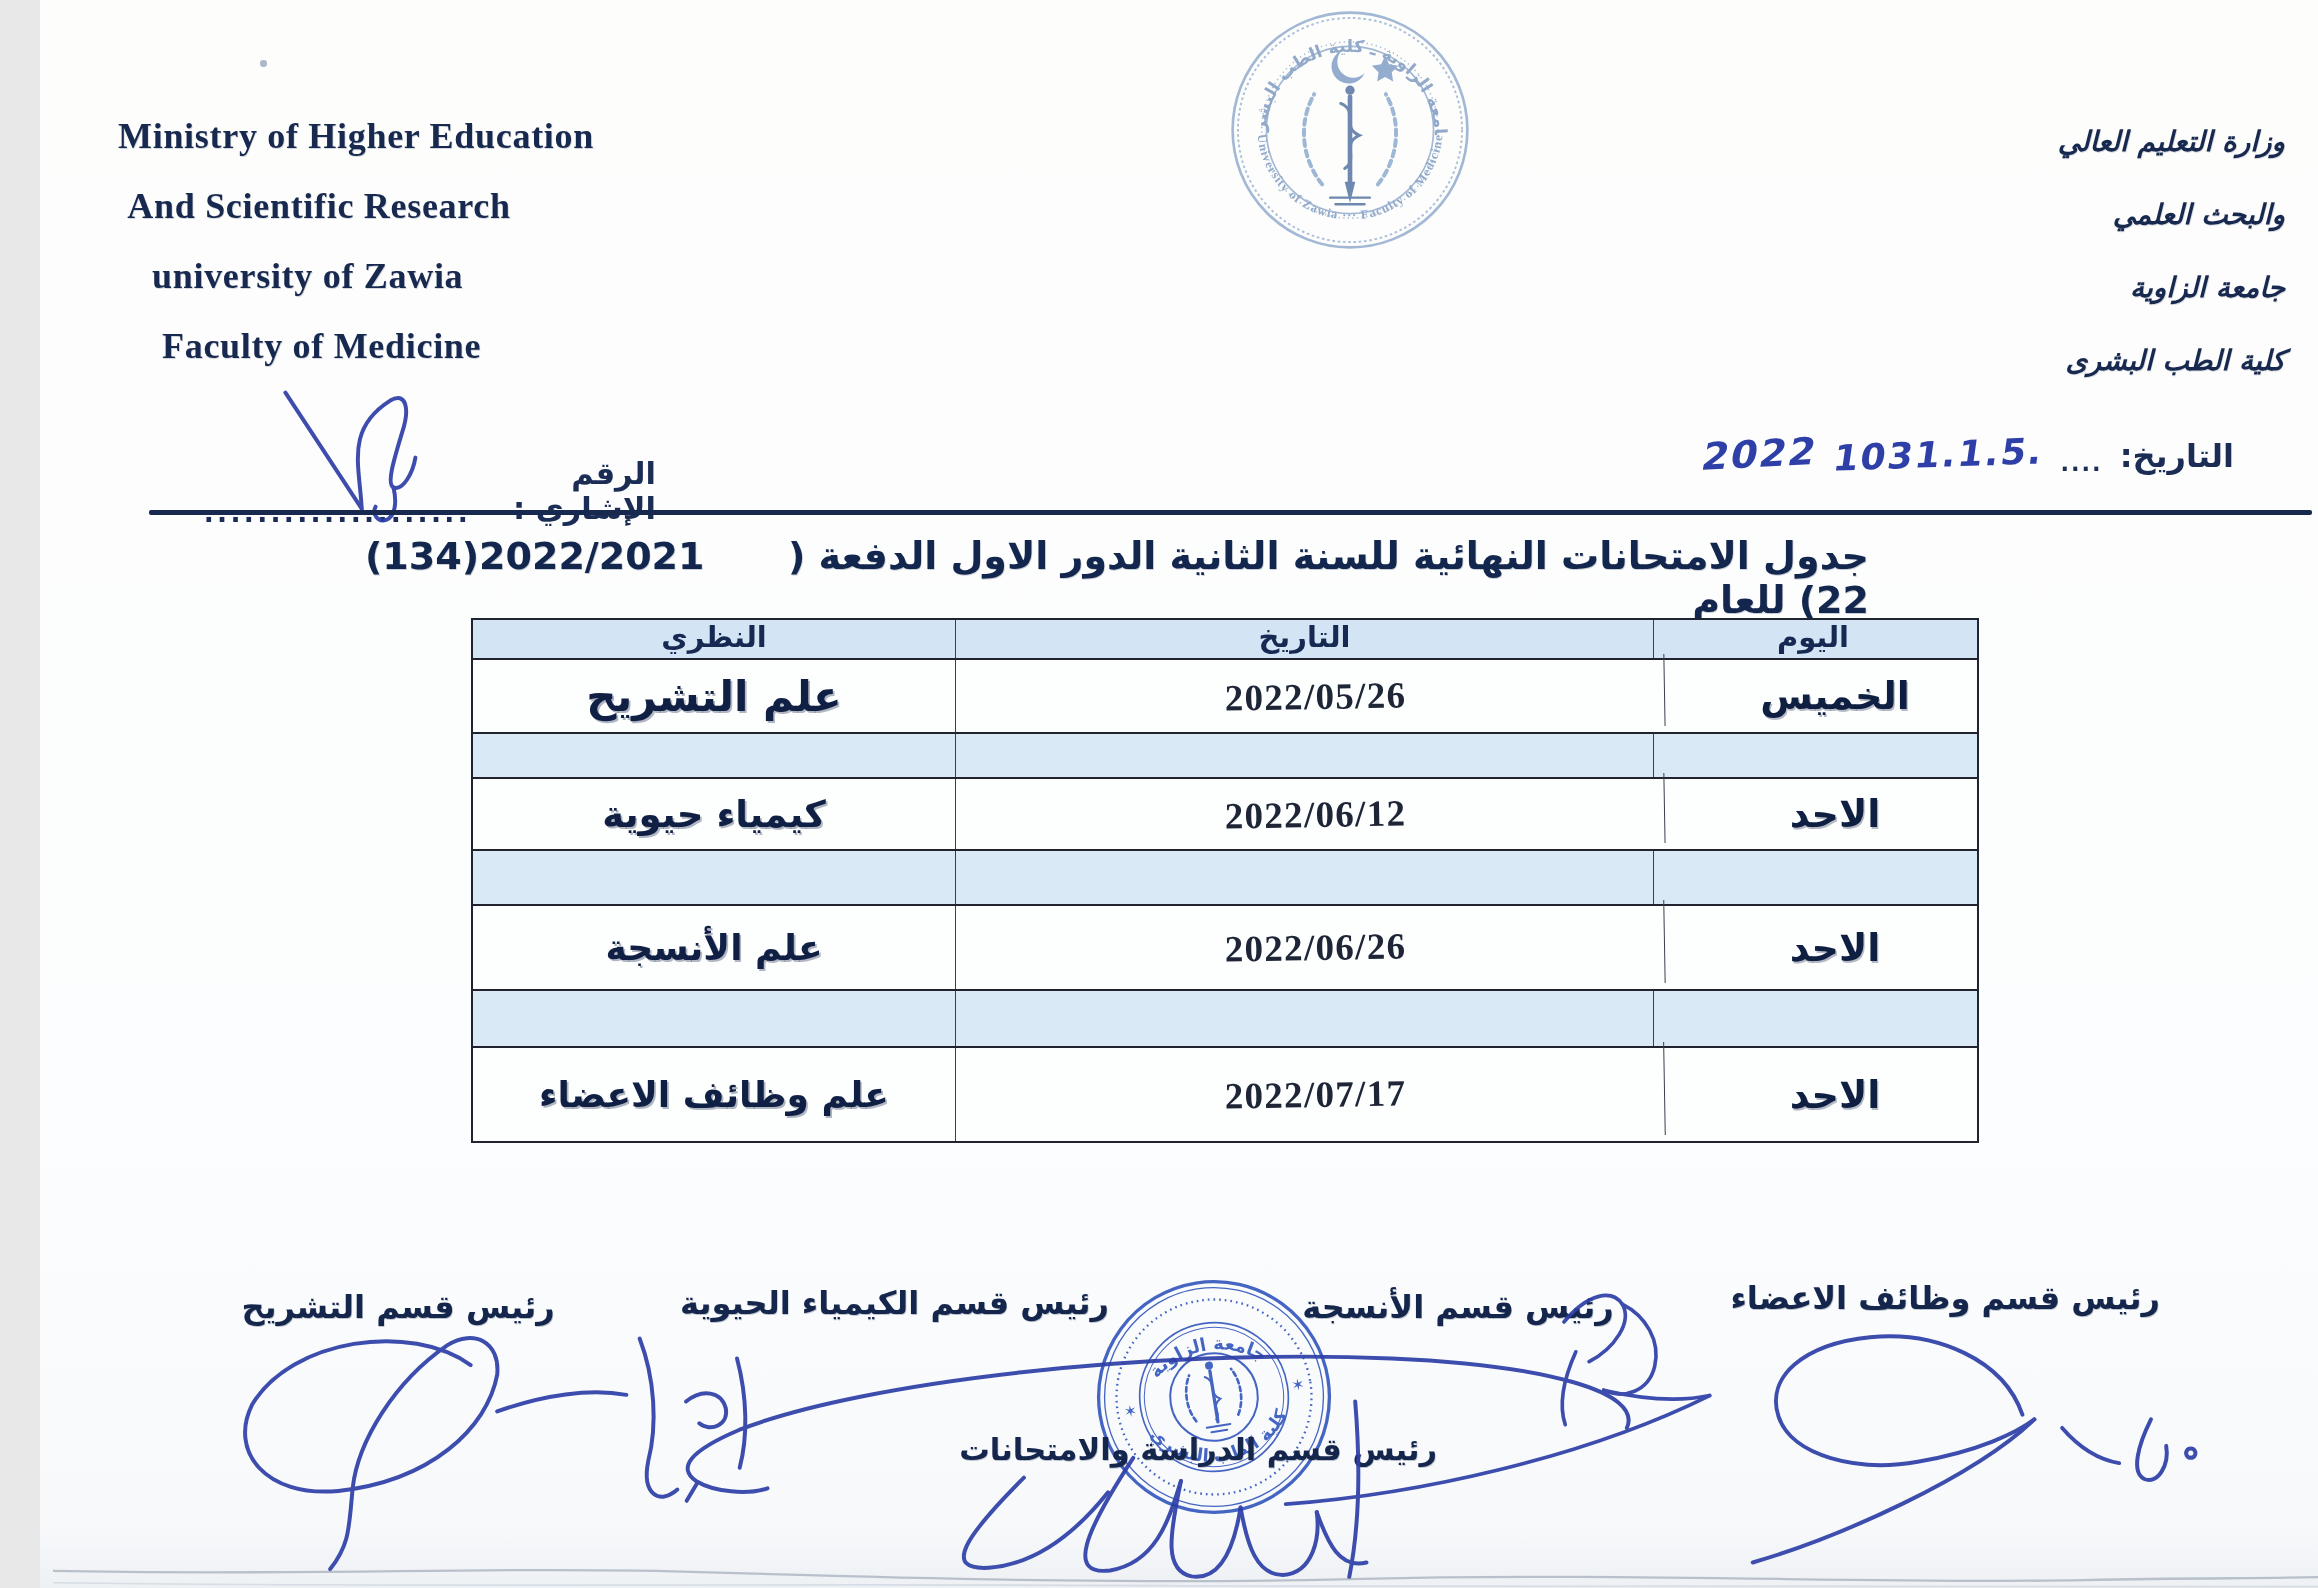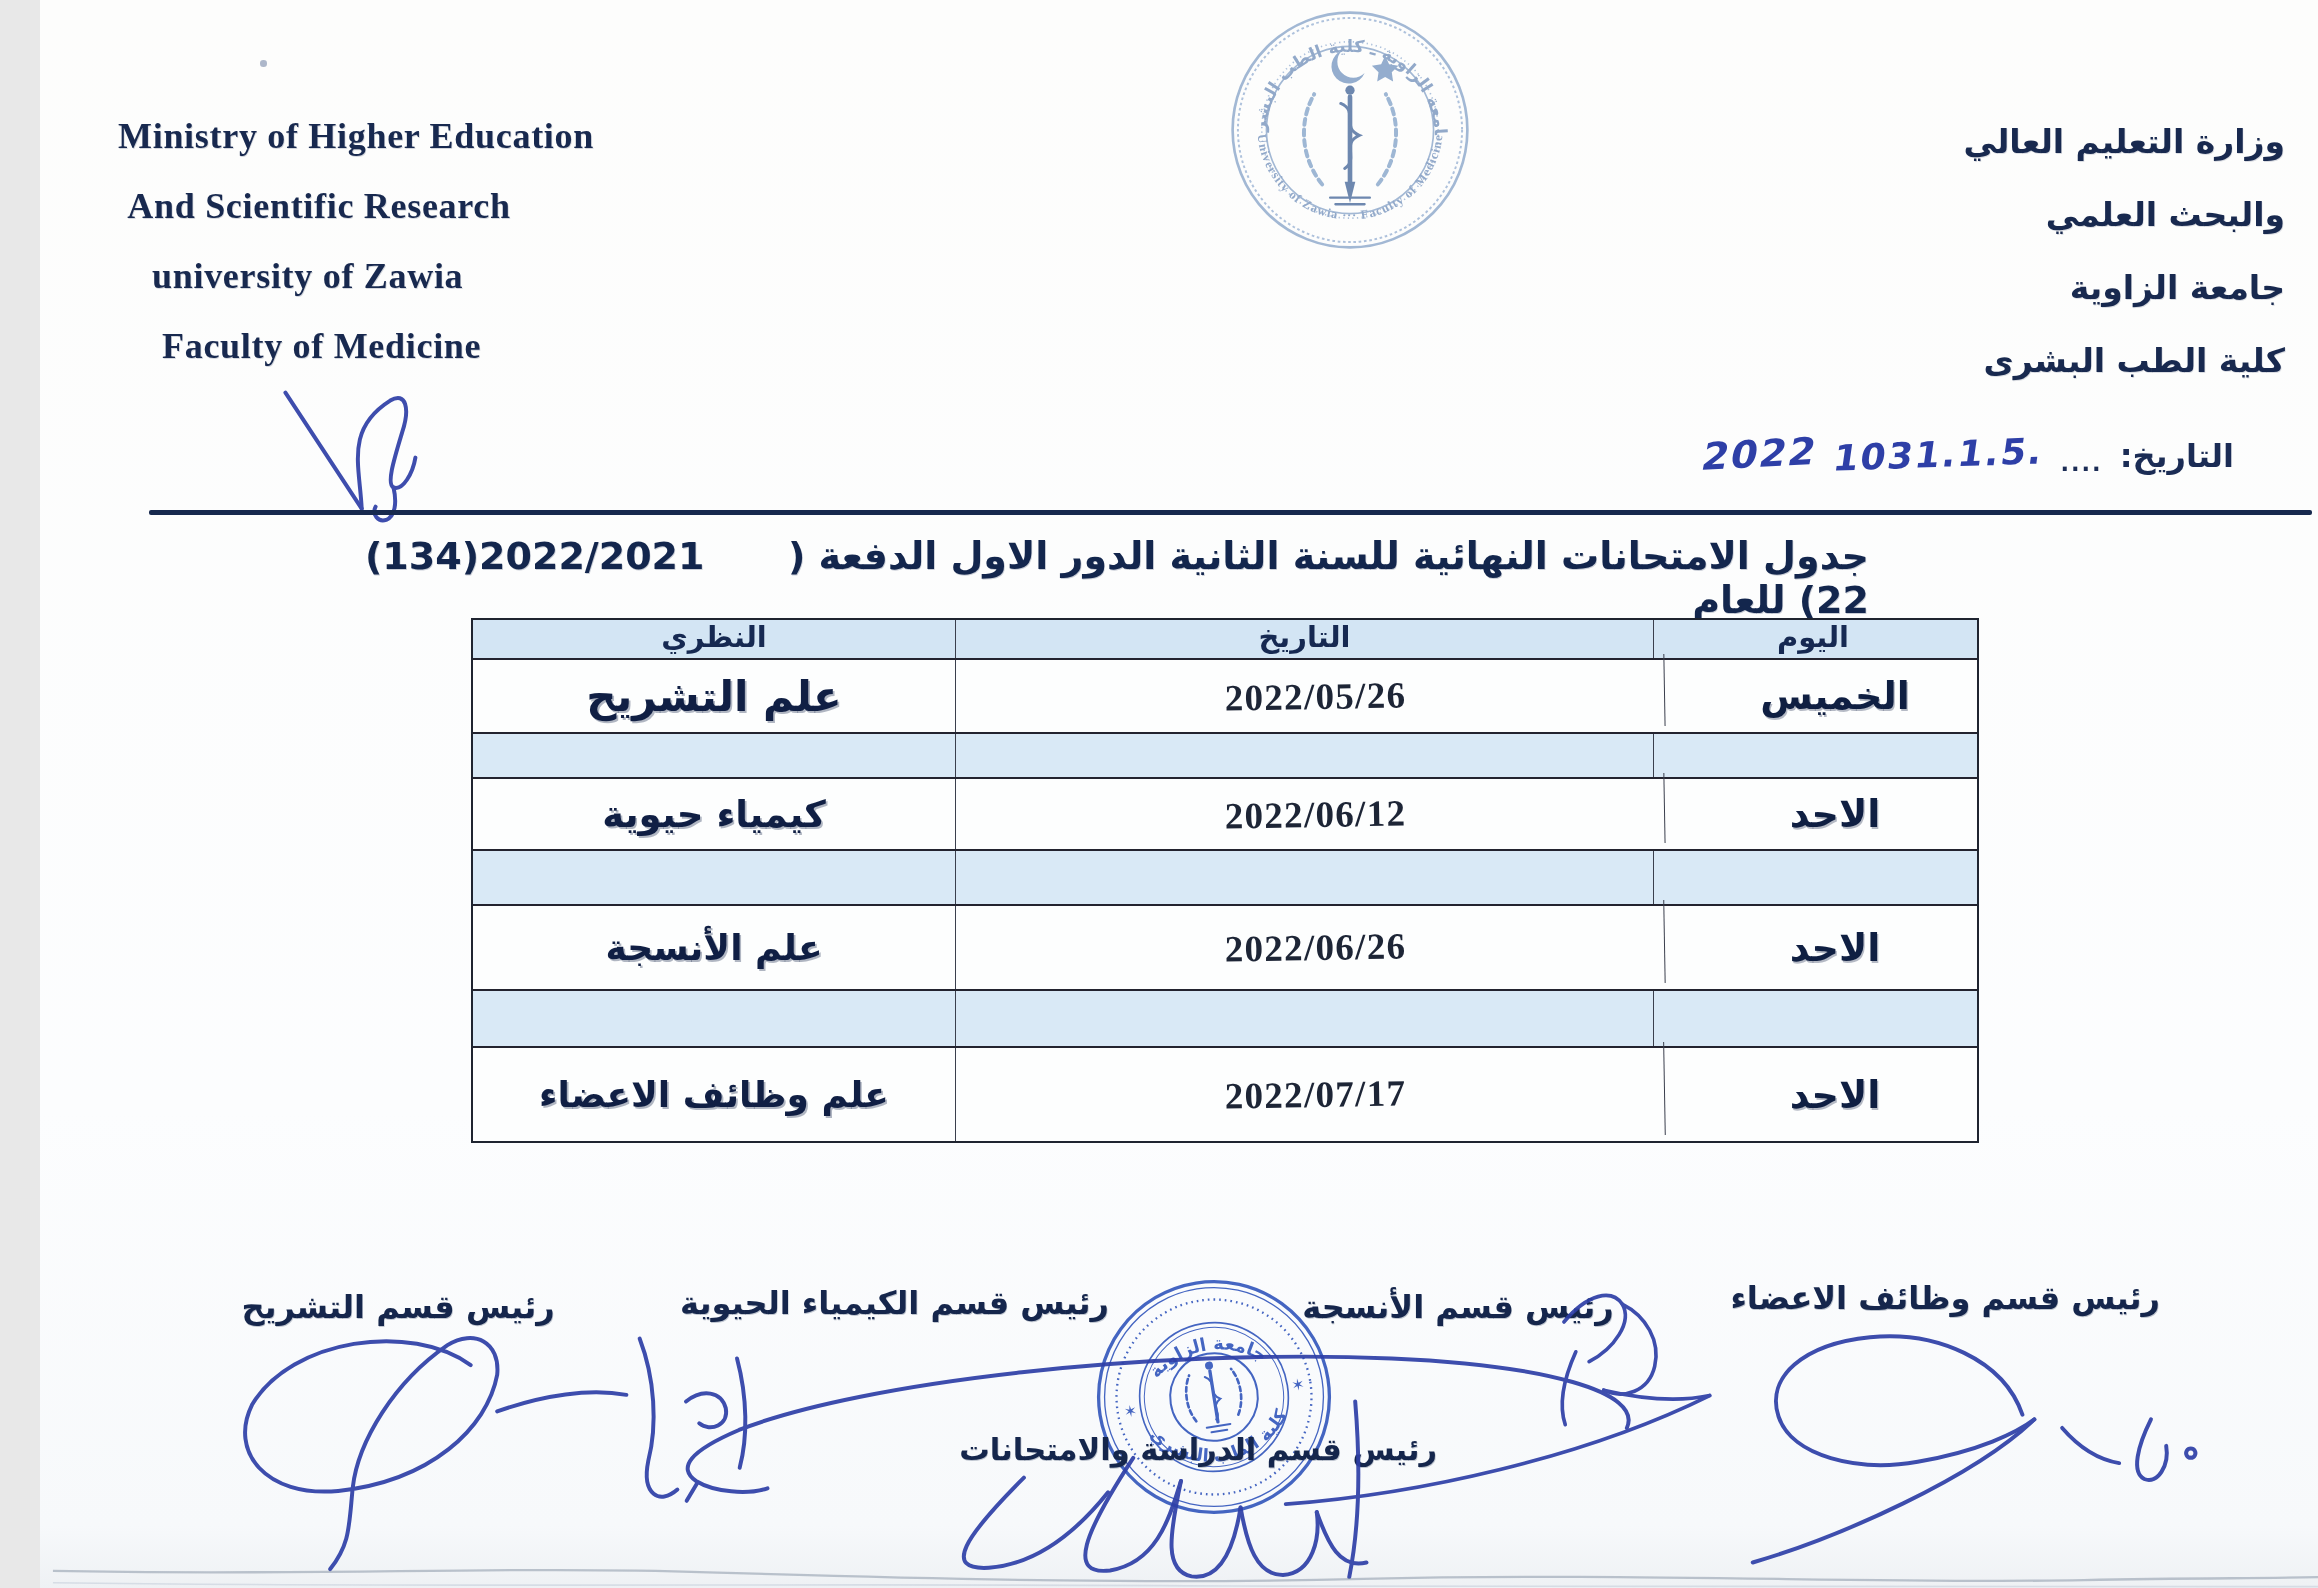--- a/index.html
+++ b/index.html
@@ -6,21 +6,21 @@
   .page{
     position:relative; width:2319px; height:1589px; overflow:hidden;
     background:linear-gradient(180deg,#fdfdfc 0%,#fcfdfe 70%,#f7f9fb 96%,#eef1f4 100%);
     font-family:"DejaVu Sans",sans-serif; color:#1c2d58;margin-left:40px;
   }
   .abs{position:absolute;}
   
   .en-head{left:78px; top:113px; width:662px; font-family:"Liberation Serif","DejaVu Serif",serif;
     font-weight:bold; font-size:36px; color:#18294f; letter-spacing:0.7px;}
   .en-head .line{height:70px; line-height:46px; text-shadow:0.7px 0.7px 0 rgba(24,41,79,.18);}
-  .ar-head{right:74px; top:116px; width:596px; text-align:right; font-weight:bold; font-size:33px; color:#18294f;}
+  .ar-head{right:74px; top:116px; width:596px; text-align:right; font-weight:bold; font-size:28px; color:#18294f;font-style:italic;}
   .ar-head .line{height:73px; line-height:52px; text-shadow:0.7px 0.7px 0 rgba(24,41,79,.15);}
   .dot-artifact{left:220px; top:60px; width:6.6px; height:6.6px; border-radius:50%; background:#6b7da0; opacity:.55;}
   
   .ref-row{left:166px; top:456px; width:450px; direction:rtl; display:flex; align-items:flex-end; gap:9.3px;
     font-weight:bold; font-size:30.5px; color:#1b2c55;}
   .ref-dots{font-size:26.5px; letter-spacing:3.3px; line-height:26.5px; overflow:hidden; white-space:nowrap; max-width:265px;}
   .date-row{right:125px; top:432px; direction:rtl; display:flex; align-items:baseline; gap:17px;
     font-weight:bold; font-size:32px; color:#1b2c55;}
   .hw{font-family:"DejaVu Sans",sans-serif; font-weight:bold; color:#2e3fa7; transform:skewX(-10deg) rotate(-2deg);
     display:inline-block; font-size:36px; letter-spacing:2px;}
@@ -105,20 +105,24 @@
         <path d="M 160,292 L 220,292 M 168,302 L 212,302" stroke-width="3.5"></path>
       </g>
 
       <g stroke="#8aa8cc" fill="none" stroke-width="6" stroke-dasharray="9,7" stroke-linecap="round">
         <path d="M 148,272 C 116,232 112,178 136,136"></path>
         <path d="M 232,272 C 264,232 268,178 244,136"></path>
       </g>
     </g>
   </svg>
 
+  <div class="abs ref-row">
+    <span>الرقم الإشاري :</span>
+    <span class="ref-dots">...........................</span>
+  </div>
   <svg class="abs" style="left:199px; top:366px;" width="252" height="166" viewBox="0 0 380 250">
     <g fill="none" stroke="#2e3fa7" stroke-width="6" stroke-linecap="round" opacity="0.92">
       <path d="M 70,40 L 185,215"></path>
       <path d="M 185,215 C 182,150 160,95 228,52 C 252,38 258,64 246,100 C 234,140 222,178 233,183 C 247,188 262,162 266,138"></path>
       <path d="M 233,183 C 238,205 236,226 222,232 C 210,236 200,224 206,212"></path>
     </g>
   </svg>
 
   <div class="abs date-row">
     <span>التاريخ:</span>

